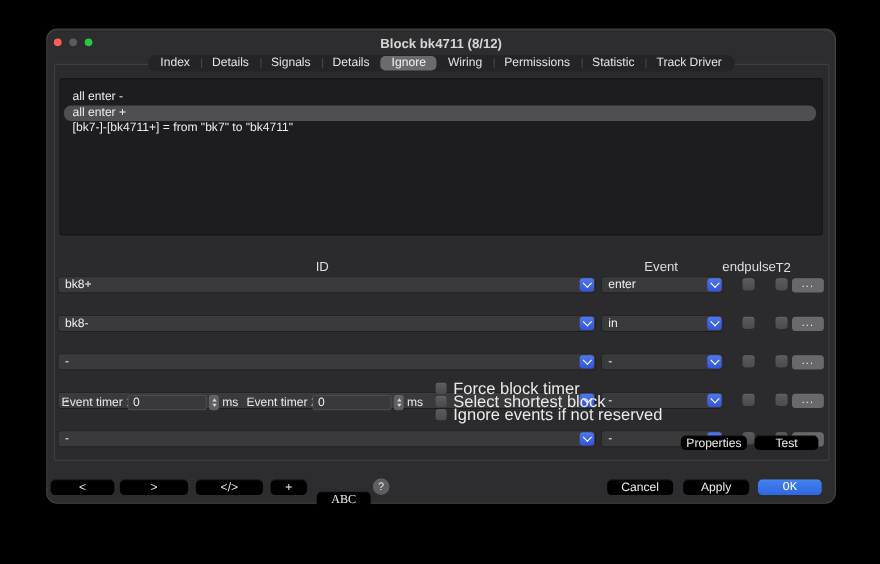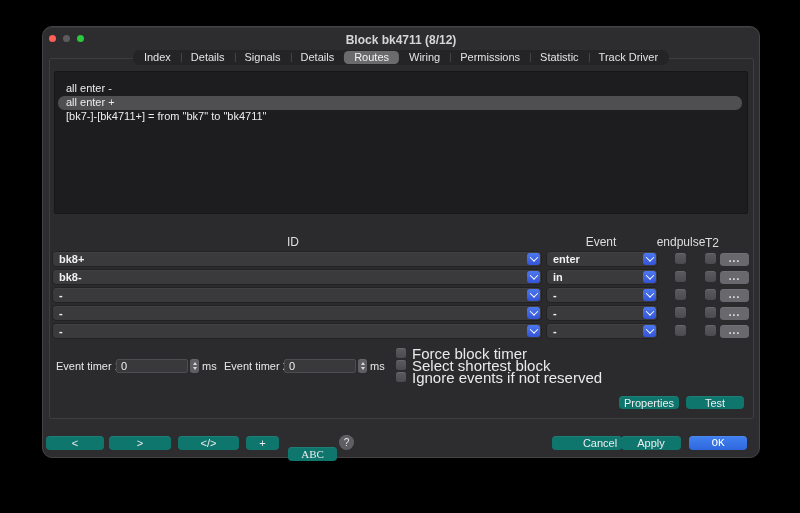--- a/index.html
+++ b/index.html
@@ -30,21 +30,21 @@
   
   .listbox{position:absolute;left:11px;top:44px;width:694px;height:143px;background:#1d1d1f;
            border:1px solid #161618;border-radius:2px;box-sizing:border-box;}
   .route-list{position:absolute;left:15px;top:55px;width:684px;display:flex;flex-direction:column;}
   .route-item{height:14px;line-height:13.5px;font-size:11px;color:#ececec;padding-left:8px;
               border-radius:6.5px;box-sizing:border-box;white-space:nowrap;}
   .route-item.selected{background:#4f4f52;}
   
   .lbl{position:absolute;font-size:11px;color:#e8e8e8;line-height:14px;white-space:nowrap;}
   .hdr{position:absolute;transform:translateX(-50%);font-size:12px;color:#dedede;white-space:nowrap;}
-  .sensor-rows{position:absolute;left:0;top:225px;width:718px;display:flex;flex-direction:column;gap:4px;font-weight:bold;}
+  .sensor-rows{position:absolute;left:0;top:225px;width:718px;display:flex;flex-direction:column;gap:21px;}
   .sensor-row{position:relative;height:14px;}
   .combo{position:absolute;height:14px;background:#3a3a3d;border-radius:3px;display:flex;align-items:center;
          box-shadow:inset 0 0.5px 0 rgba(255,255,255,.08),0 0 0 0.5px rgba(0,0,0,.4);}
   .combo .txt{flex:1;font-size:11px;color:#f0f0f0;padding-left:6px;line-height:14px;
               white-space:nowrap;overflow:hidden;}
   .combo .btn{width:13px;height:12px;margin-right:1px;border-radius:3px;flex:none;
               background:linear-gradient(#4d78ee,#3354d9);display:flex;align-items:center;justify-content:center;}
   .chev{width:5px;height:5px;border-right:1.5px solid #fff;border-bottom:1.5px solid #fff;
         transform:rotate(45deg) translate(-1px,-1px);}
   .combo.id-combo{left:10px;width:488px;}
@@ -66,21 +66,21 @@
   .tri-up{width:0;height:0;border-left:2.5px solid transparent;border-right:2.5px solid transparent;
           border-bottom:3px solid #d8d8d8;}
   .tri-down{width:0;height:0;border-left:2.5px solid transparent;border-right:2.5px solid transparent;
             border-top:3px solid #d8d8d8;}
   
   .options{position:absolute;left:353px;top:320px;display:flex;flex-direction:column;}
   .option-row{display:flex;align-items:center;height:12px;font-size:15px;color:#eaeaea;white-space:nowrap;}
   .option-row .ocb{width:10px;height:10px;border-radius:2.5px;margin-right:6px;flex:none;
                    background:linear-gradient(#5b5b60,#4b4b4f);box-shadow:inset 0 .5px 0 rgba(255,255,255,.15);}
   
-  .gbtn{position:absolute;height:14px;border-radius:4px;background:#0f766e;color:#ededed;font-size:11px;
+  .gbtn{position:absolute;height:14px;border-radius:4px;background:#000000;color:#ededed;font-size:11px;
         display:flex;align-items:center;justify-content:center;box-shadow:inset 0 .5px 0 rgba(255,255,255,.12);
         white-space:nowrap;}
   .gbtn.small{height:13px;}
   .gbtn.blue{background:linear-gradient(#4181f0,#2f68de);color:#fff;}
   .help-btn{position:absolute;width:15px;height:15px;border-radius:50%;background:#5f5f63;color:#e8e8e8;
             font-size:10px;display:flex;align-items:center;justify-content:center;
             box-shadow:inset 0 .5px 0 rgba(255,255,255,.12);}
 </style>
 </head>
 <body>
@@ -91,21 +91,21 @@
     <div class="tl close"></div>
     <div class="tl min"></div>
     <div class="tl zoom"></div>
     <div class="win-title">Block bk4711 (8/12)</div>
 
     <div class="tab-bar" id="tab-bar">
         <div class="tab">Index</div>
         <div class="tab">Details</div>
         <div class="tab">Signals</div>
         <div class="tab">Details</div>
-        <div class="tab selected">Routes</div>
+        <div class="tab selected">Ignore</div>
         <div class="tab">Wiring</div>
         <div class="tab">Permissions</div>
         <div class="tab">Statistic</div>
         <div class="tab">Track Driver</div>
       </div>
 
     <div class="panel"></div>
 
     <div class="listbox"></div>
     <div class="route-list" id="route-list">
@@ -240,17 +240,17 @@
     <div class="gbtn small" style="left:643px;top:369px;width:58px;">Test</div>
 
     <div id="nav-buttons">
         <div class="gbtn" style="left: 3px; top: 409px; width: 58px;">&lt;</div>
         <div class="gbtn" style="left: 66px; top: 409px; width: 62px;">&gt;</div>
         <div class="gbtn" style="left: 135px; top: 409px; width: 61px;">&lt;/&gt;</div>
         <div class="gbtn" style="left: 203px; top: 409px; width: 33px;">+</div>
         <div class="gbtn" style="left: 245px; top: 420px; width: 49px; font-family: Liberation Serif, serif;">ABC</div>
       </div>
     <div class="help-btn" style="left:296px;top:408px;">?</div>
-    <div class="gbtn" style="left:509px;top:409px;width:44px;padding-left:26px;">Cancel</div>
+    <div class="gbtn" style="left:509px;top:409px;width:60px;">Cancel</div>
     <div class="gbtn" style="left:578px;top:409px;width:60px;">Apply</div>
     <div class="gbtn blue" style="left:646px;top:409px;width:58px;font-family:Liberation Mono, monospace;">OK</div>
   </div>
 </div>
 
 </body></html>

